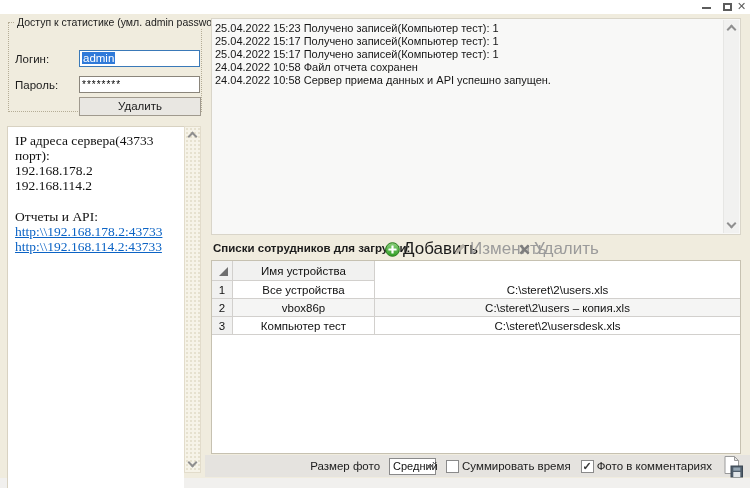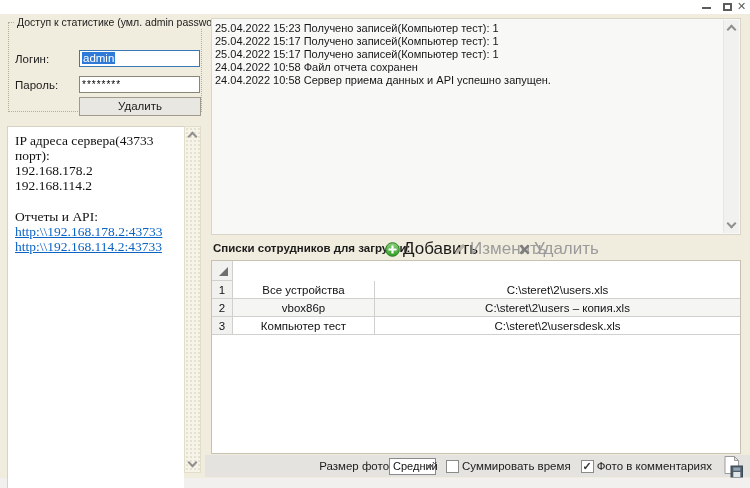--- a/index.html
+++ b/index.html
@@ -59,21 +59,21 @@
   .c-path { flex:1; border-right:none; }
   .th { background:#f1f1f0; }
   .row { height:18px; }
   .row .c-corner { font-size:11.5px; }
   .row.alt .c-dev, .row.alt .c-path { background:#f5f5f4; }
   .corner-tri { position:absolute; right:4px; bottom:4px; width:0; height:0; border-bottom:9px solid #6f6f6f; border-left:9px solid transparent; }
 
   
   .footer-bar { position:absolute; left:205px; top:441px; width:545px; height:22px; background:#e5e3df; display:flex; align-items:center; justify-content:flex-end; padding-right:5px; }
   .f-label { font-size:11.5px; color:#1b1b1b; white-space:nowrap; }
-  .combo { width:47px; height:17px; background:#fff; border:1px solid #8a8a8a; margin-left:0; position:relative; font-size:11px; line-height:15px; padding-left:3px; color:#111; cursor:default; }
+  .combo { width:47px; height:17px; background:#fff; border:1px solid #8a8a8a; margin-left:9px; position:relative; font-size:11px; line-height:15px; padding-left:3px; color:#111; cursor:default; }
   .combo-arrow { position:absolute; right:2px; top:6px; width:0; height:0; border-left:3.5px solid transparent; border-right:3.5px solid transparent; border-top:4px solid #666; }
   .checkbox { width:13px; height:13px; background:#fff; border:1px solid #8a8a8a; margin:0 3px 0 10px; display:flex; align-items:center; justify-content:center; font-size:11px; font-weight:bold; color:#3a3a3a; line-height:11px; cursor:default; }
   .save-btn { width:26px; height:22px; margin-left:7px; display:flex; align-items:center; justify-content:center; cursor:default; }
 </style>
 </head>
 <body>
 
 <div class="screen">
 
   <div class="titlebar">
@@ -154,20 +154,21 @@
         </svg>
         <span>Удалить</span>
       </span>
     </div>
 
     <div class="table-panel">
       <div class="tr th-row">
         <div class="th c-corner">
           <span class="corner-tri"></span>
         </div>
+        <div class="th c-dev">Имя устройства</div>
       </div>
       <div class="tr row">
         <div class="td c-corner">1</div>
         <div class="td c-dev">Все устройства</div>
         <div class="td c-path">C:\steret\2\users.xls</div>
       </div>
       <div class="tr row alt">
         <div class="td c-corner">2</div>
         <div class="td c-dev">vbox86p</div>
         <div class="td c-path">C:\steret\2\users – копия.xls</div>

